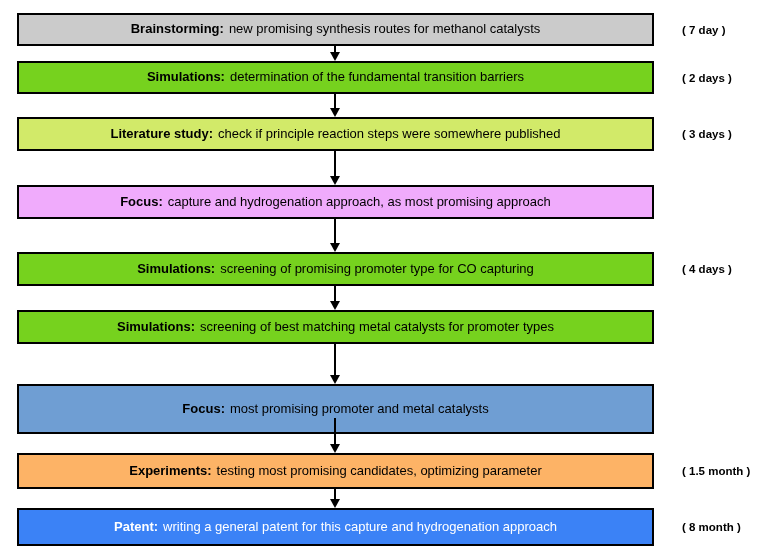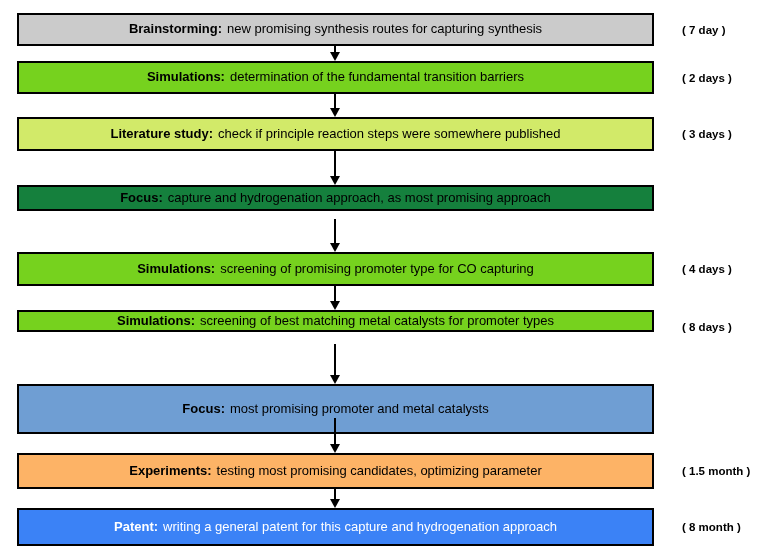--- a/index.html
+++ b/index.html
@@ -41,21 +41,21 @@
     border-right:5px solid transparent;
     border-top:9px solid #000000;
   }
 </style>
 </head>
 <body>
 
 <div class="canvas" id="canvas">
   <div class="box" style="top: 13px; height: 33px; background: rgb(203, 203, 203); color: rgb(0, 0, 0);">
     <span>
-      <span class="step-label">Brainstorming:</span><span class="step-desc">new promising synthesis routes for capturing synthesis</span>
+      <span class="step-label">Brainstorming:</span><span class="step-desc">new promising synthesis routes for methanol catalysts</span>
     </span>
   </div>
   <div class="duration" style="top: 13px; height: 33px;">( 7 day )</div>
 
   <div class="arrow">
     <div class="line" style="top: 46px; height: 7px;"></div>
     <div class="head" style="top: 52px;"></div>
   </div>
 
   <div class="box" style="top: 61px; height: 33px; background: rgb(118, 210, 30); color: rgb(0, 0, 0);">
@@ -75,21 +75,21 @@
       <span class="step-label">Literature study:</span><span class="step-desc">check if principle reaction steps were somewhere published</span>
     </span>
   </div>
   <div class="duration" style="top: 117px; height: 34px;">( 3 days )</div>
 
   <div class="arrow">
     <div class="line" style="top: 151px; height: 26px;"></div>
     <div class="head" style="top: 176px;"></div>
   </div>
 
-  <div class="box" style="top: 185px; height: 26px; background: #15803d; color: rgb(0, 0, 0); justify-content: center;">
+  <div class="box" style="top: 185px; height: 34px; background: #f0abfc; color: rgb(0, 0, 0); justify-content: center;">
     <span>
       <span class="step-label">Focus:</span><span class="step-desc">capture and hydrogenation approach, as most promising approach</span>
     </span>
   </div>
 
   <div class="arrow">
     <div class="line" style="top: 219px; height: 25px;"></div>
     <div class="head" style="top: 243px;"></div>
   </div>
 
@@ -98,26 +98,25 @@
       <span class="step-label">Simulations:</span><span class="step-desc">screening of promising promoter type for CO capturing</span>
     </span>
   </div>
   <div class="duration" style="top: 252px; height: 34px;">( 4 days )</div>
 
   <div class="arrow">
     <div class="line" style="top: 286px; height: 16px;"></div>
     <div class="head" style="top: 301px;"></div>
   </div>
 
-  <div class="box" style="top: 310px; height: 22px; background: rgb(118, 210, 30); color: rgb(0, 0, 0);">
+  <div class="box" style="top: 310px; height: 34px; background: rgb(118, 210, 30); color: rgb(0, 0, 0);">
     <span>
       <span class="step-label">Simulations:</span><span class="step-desc">screening of best matching metal catalysts for promoter types</span>
     </span>
   </div>
-  <div class="duration" style="top: 310px; height: 34px;">( 8 days )</div>
 
   <div class="arrow">
     <div class="line" style="top: 344px; height: 32px;"></div>
     <div class="head" style="top: 375px;"></div>
   </div>
 
   <div class="box" style="top: 384px; height: 50px; background: rgb(111, 158, 211); color: rgb(0, 0, 0);">
     <span>
       <span class="step-label">Focus:</span><span class="step-desc">most promising promoter and metal catalysts</span>
     </span>

